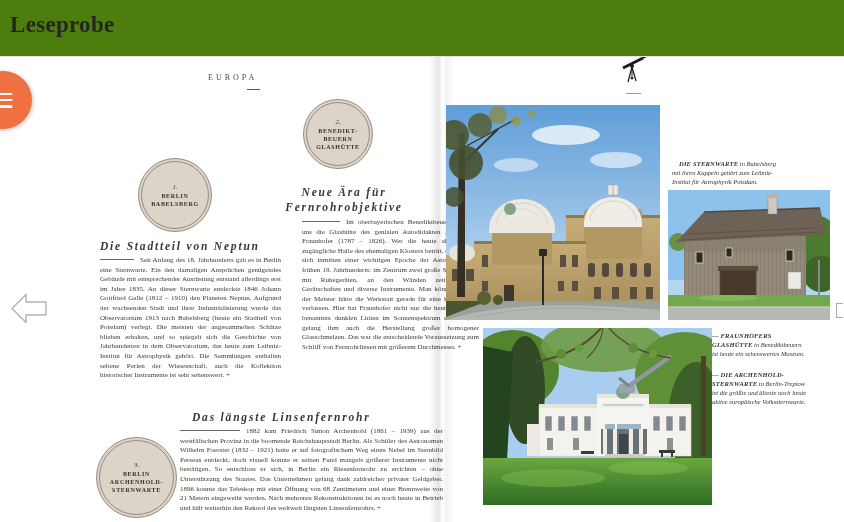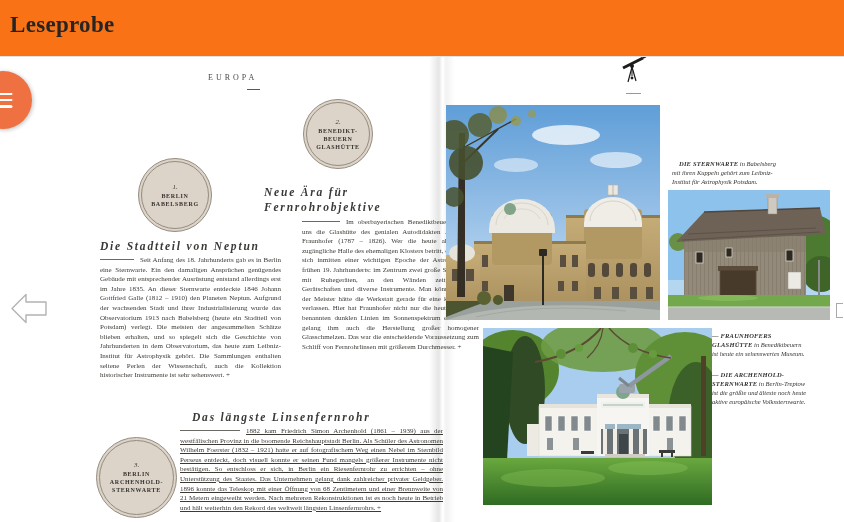--- a/index.html
+++ b/index.html
@@ -1,20 +1,20 @@
 <!DOCTYPE html>
 <html><head>
 <meta charset="utf-8">
 <style>
   html,body{margin:0;padding:0;}
   body{width:844px;height:522px;overflow:hidden;background:#fff;font-family:"Liberation Serif",serif;}
   .screen{position:relative;width:844px;height:522px;background:#fff;}
 
   
-  .topbar{position:absolute;left:0;top:0;width:844px;height:56px;background:#f97316;border-bottom:1px solid #e3e2e0;z-index:4;}
+  .topbar{position:absolute;left:0;top:0;width:844px;height:56px;background:#4d7c0f;border-bottom:1px solid #e3e2e0;z-index:4;}
   .topbar h1{margin:0;position:absolute;left:10px;top:12px;font-size:23px;font-weight:700;color:#272523;letter-spacing:.3px;}
 
   
   .menu-fab{position:absolute;left:-26px;top:71px;width:58px;height:58px;border-radius:50%;
     background:#ef7040;z-index:6;box-shadow:1px 1px 4px rgba(0,0,0,.25);cursor:pointer;}
   .menu-fab .bars{position:absolute;left:50%;top:50%;transform:translate(-50%,-50%);width:19px;}
   .menu-fab .bars i{display:block;height:2.6px;background:#fff;border-radius:2px;margin:3.6px 0;}
   .back-btn{position:absolute;left:10px;top:291px;z-index:6;cursor:pointer;width:38px;height:35px;}
 
   
@@ -29,27 +29,27 @@
     display:flex;flex-direction:column;align-items:center;justify-content:center;text-align:center;}
   .badge::before{content:"";position:absolute;inset:2px;border:1px solid #968c80;border-radius:50%;}
   .badge-num{font-style:italic;font-size:7px;color:#3c3a37;line-height:8px;}
   .badge-name{font-size:6px;font-weight:700;letter-spacing:.7px;color:#34322f;white-space:pre-line;line-height:8px;margin-top:1px;}
   .badge1{left:138px;top:158px;width:72px;height:72px;}
   .badge2{left:303px;top:99px;width:68px;height:68px;}
   .badge3{left:96px;top:437px;width:79px;height:79px;}
 
   .article-title{position:absolute;font-style:italic;font-size:11.5px;letter-spacing:1.8px;color:#3b3936;white-space:nowrap;}
   .t1{left:100px;top:230px;}
-  .t2{left:264px;top:175px;white-space:normal;width:160px;line-height:15px;}
+  .t2{left:264px;top:175px;white-space:normal;width:160px;line-height:15px;text-align:center;}
   .t3{left:192px;top:401px;}
 
   .article-body{position:absolute;font-size:7px;line-height:9.6px;color:#3d3a35;text-align:justify;}
   .b1{left:100px;top:249px;width:181px;}
   .b2{left:264px;top:211px;width:177px;margin-left:38px;}
-  .b3{left:180px;top:420px;width:263px;text-decoration:underline;}
+  .b3{left:180px;top:420px;width:263px;}
   .lead-rule{display:inline-block;height:1px;background:#6b6965;vertical-align:2px;margin-right:6px;}
   .b1 .lead-rule{width:34px;}
   .b2 .lead-rule{width:38px;}
   .b3 .lead-rule{width:60px;}
 
   
   .tele-icon{position:absolute;left:616px;top:54px;}
   .tele-rule{position:absolute;left:626px;top:93px;width:15px;border-top:1px solid #9a9895;}
   .photo{position:absolute;display:block;}
   .photo1{left:446px;top:105px;}

